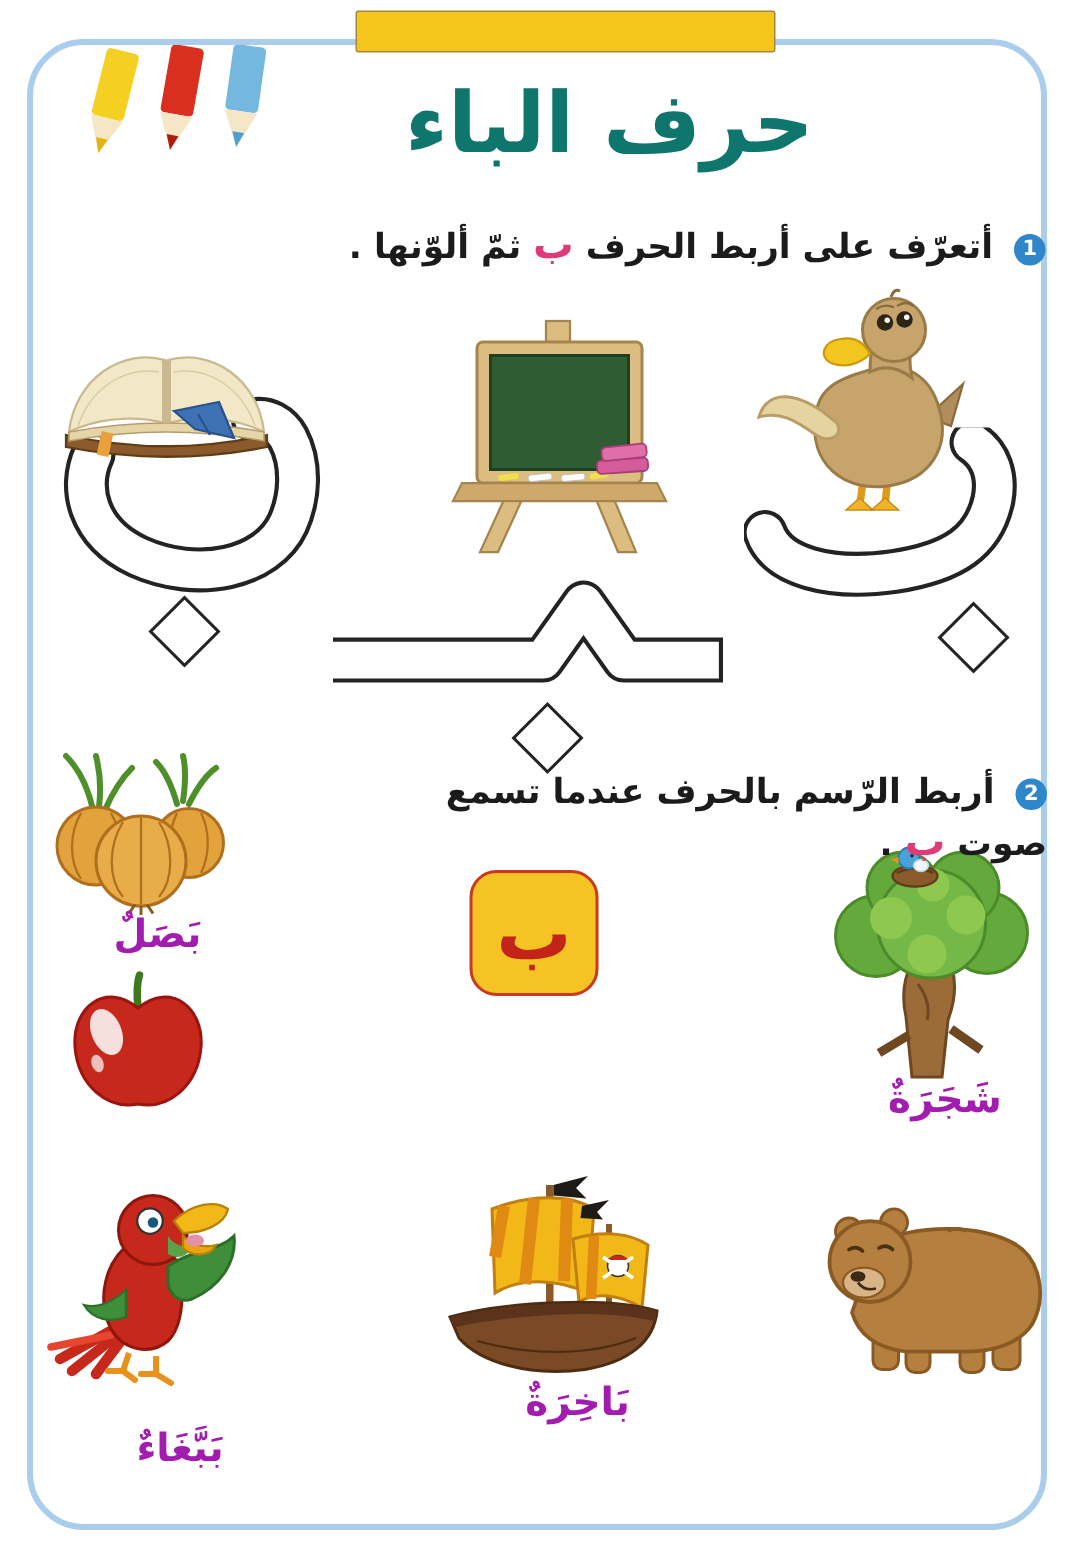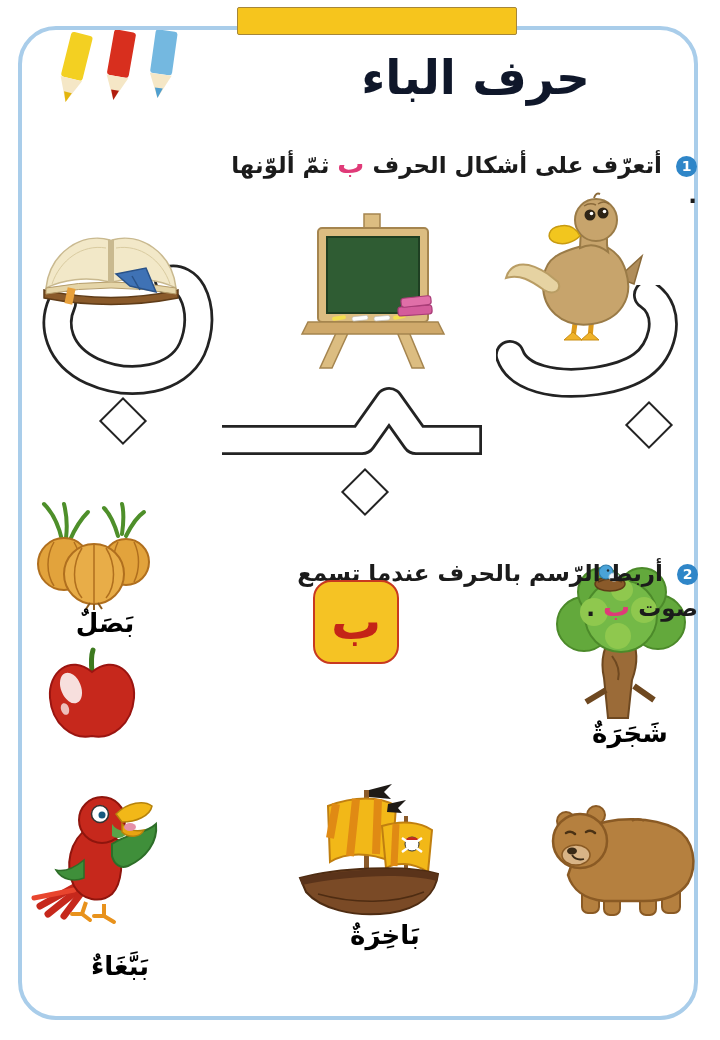--- a/index.html
+++ b/index.html
@@ -1,33 +1,33 @@
 <!DOCTYPE html>
 <html lang="ar"><head>
 <meta charset="utf-8">
 <style>
   html,body{margin:0;padding:0;background:#fff;}
   .page{position:relative;width:720px;height:1040px;background:#ffffff;overflow:hidden;
         font-family:"DejaVu Sans",sans-serif;}
   .abs{position:absolute;}
   .frame{left:18px;top:26px;width:672px;height:986px;border:4px solid #a9cdea;border-radius:38px;background:#fff;}
   .tab{left:237px;top:7px;width:278px;height:26px;background:#f6c51d;border:1.5px solid #a5863a;border-radius:2px;z-index:5;}
-  .title{left:270px;top:50px;width:320px;text-align:right;font-size:47px;font-weight:bold;color:#0f172a;direction:rtl;z-index:3;}
+  .title{left:270px;top:50px;width:320px;text-align:left;font-size:56px;font-weight:bold;color:#0f766e;direction:rtl;z-index:3;}
   .instr{font-size:23px;font-weight:bold;color:#1b1b1b;direction:rtl;text-align:right;z-index:4;line-height:1.3;}
   .instr1{left:215px;top:146px;width:482px;}
-  .instr2{left:280px;top:514px;width:418px;margin-top:45px;}
+  .instr2{left:280px;top:514px;width:418px;}
   .badge{display:inline-flex;align-items:center;justify-content:center;width:21px;height:21px;border-radius:50%;
          background:#2f86c8;color:#fff;font-size:14px;font-weight:bold;margin-left:6px;vertical-align:2px;font-family:"DejaVu Sans",sans-serif;}
   .pink{color:#e03a78;font-size:27px;}
   .lo{fill:none;stroke:#232323;stroke-width:30;stroke-linecap:round;stroke-linejoin:round;}
   .li{fill:none;stroke:#ffffff;stroke-width:24.5;stroke-linecap:round;stroke-linejoin:round;}
   .losq{fill:none;stroke:#232323;stroke-width:30;stroke-linecap:square;stroke-linejoin:round;}
   .lisq{fill:none;stroke:#ffffff;stroke-width:24.5;stroke-linecap:square;stroke-linejoin:round;}
   .diamond{width:30px;height:30px;border:2.5px solid #232323;background:#fff;transform:rotate(45deg);}
-  .vlabel{font-size:26px;font-weight:bold;color:#000000;text-align:center;direction:rtl;z-index:4;}
+  .vlabel{font-size:26px;font-weight:bold;color:#a21caf;text-align:center;direction:rtl;z-index:4;}
   .card{left:313px;top:580px;width:82px;height:80px;background:#f5c324;border:2.5px solid #c8391f;border-radius:18px;
         display:flex;align-items:center;justify-content:center;font-size:50px;font-weight:bold;color:#c42417;z-index:4;}
   svg{display:block;}
 </style>
 </head>
 <body>
 
 <div class="page">
 
   <div class="abs tab"></div>
@@ -48,21 +48,21 @@
       <rect x="121" y="0" width="22" height="44" rx="3" fill="#74b8e0"></rect>
       <polygon points="121,44 143,44 132,68" fill="#f5e7c6"></polygon>
       <polygon points="128,58 136,58 132,68" fill="#4f9fd0"></polygon>
     </g>
   </svg>
 
   <div class="abs title">حرف الباء</div>
 
   <div class="abs instr instr1">
     <span class="badge">1</span>
-    <span>أتعرّف على أشكال الحرف </span><span class="pink">ب</span><span> ثمّ ألوّنها .</span>
+    <span>أتعرّف على أربط الحرف </span><span class="pink">ب</span><span> ثمّ ألوّنها .</span>
   </div>
 
   <svg class="abs" style="left:26px;top:263px" width="195" height="140" viewBox="0 0 195 140">
     <path class="lo" d="M 36 40 C 26 62 32 92 66 108 C 106 126 152 116 166 86 C 174 68 175 46 166 29 C 161 20 152 15 143 17"></path>
     <path class="li" d="M 36 40 C 26 62 32 92 66 108 C 106 126 152 116 166 86 C 174 68 175 46 166 29 C 161 20 152 15 143 17"></path>
   </svg>
   <div class="abs diamond" style="left:106px;top:404px"></div>
 
   <svg class="abs" style="left:222px;top:372px" width="268" height="95" viewBox="0 0 268 95">
     <path class="losq" d="M 10 68 L 140 68 L 167 30 L 194 68 L 245 68"></path>

